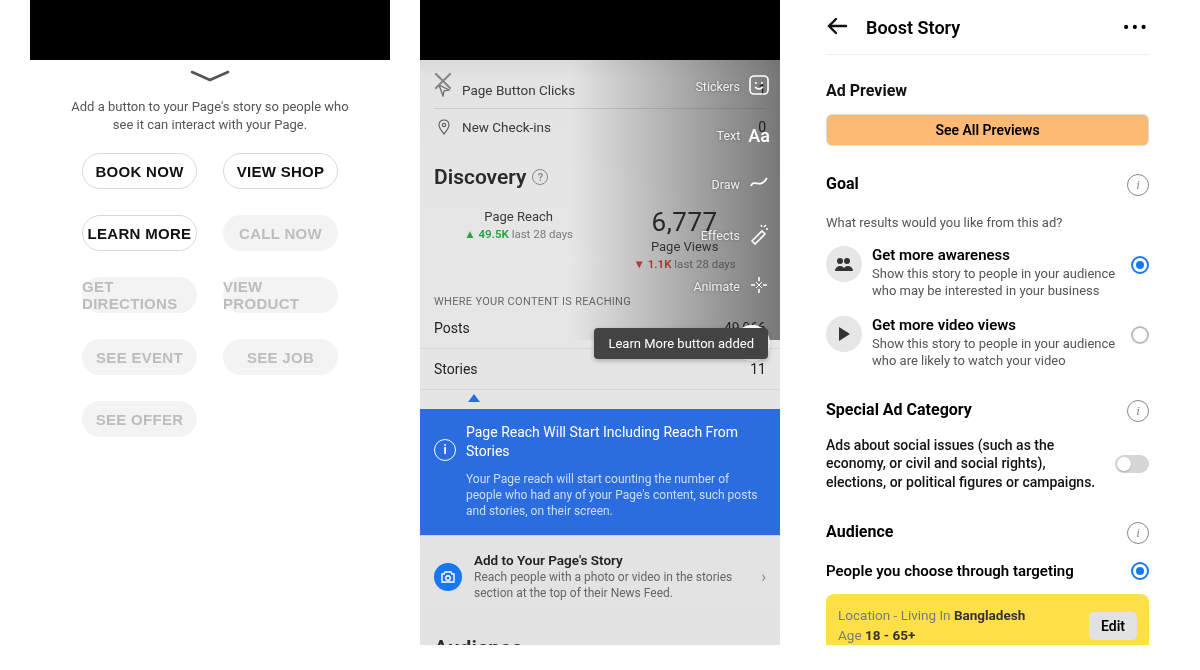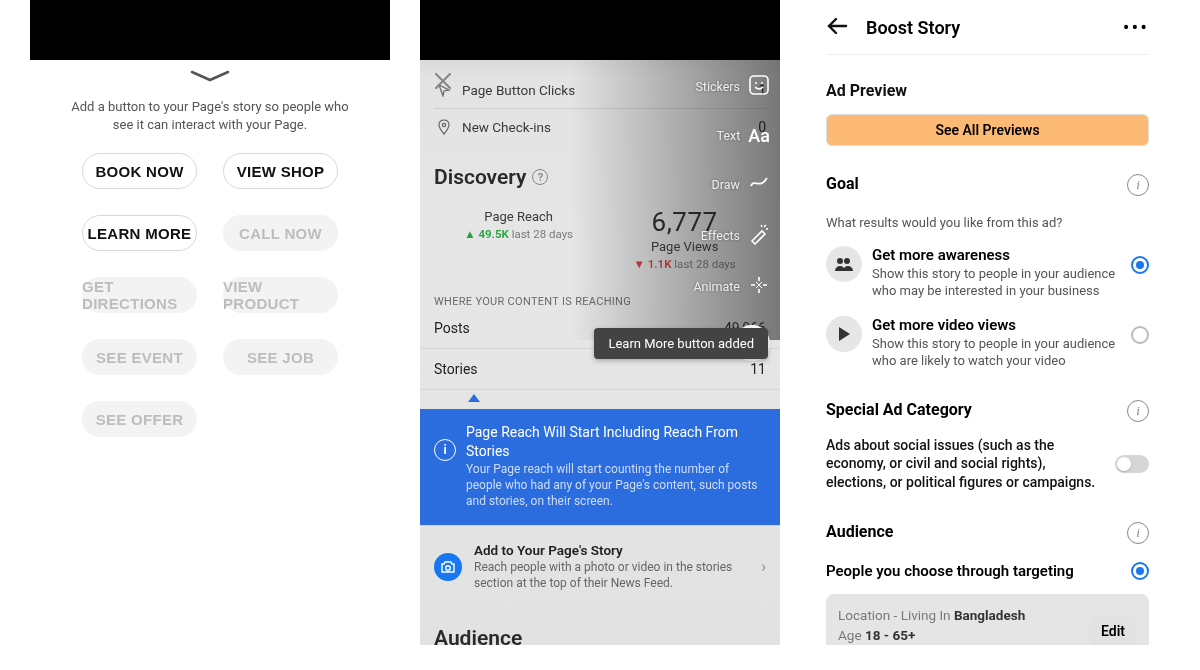--- a/index.html
+++ b/index.html
@@ -144,21 +144,21 @@
     padding: 14px 14px 16px 14px;
     display:flex;
   }
   .p2-banner .info {
     width:22px; height:22px; border:1.8px solid #fff;
     border-radius:50%; display:flex; align-items:center;
     justify-content:center; font-weight:700; font-size:12px;
     margin-right:10px; margin-top:16px; flex-shrink:0;
   }
   .p2-banner .ttl { font-size:14px; font-weight:400; line-height:1.35 }
-  .p2-banner .sub { font-size:12px; color:#cdddf5; line-height:1.35 }
+  .p2-banner .sub { font-size:12px; color:#cdddf5; margin-top:10px; line-height:1.35 }
   .p2-addstory {
     display:flex;
     align-items:center;
     padding: 16px 14px;
     border-top:1px solid #d3d3d3;
   }
   .p2-cam {
     width:28px; height:28px; border-radius:50%;
     background:#1877f2; display:flex;
     align-items:center; justify-content:center;
@@ -280,25 +280,25 @@
     box-shadow:0 1px 2px rgba(0,0,0,.2);
   }
   .p3-target {
     display:flex;
     align-items:center;
     margin-top:18px;
   }
   .p3-target .tlabel { font-size:15px; font-weight:600; }
   .p3-locbox {
     margin-top:14px;
-    background:#e5e5e5;
+    background:#fde047;
     border-radius:8px;
     padding:12px 12px;
     display:flex;
-    align-items:flex-end;
+    align-items:center;
     gap:36px;
   }
   .p3-locbox .ltext { font-size:13.5px; color:#333; line-height:1.45; }
   .p3-locbox .ltext .muted { color:#7a7a7a; }
   .p3-editbtn {
     margin-left:auto;
     background:#e2e2e2;
     border-radius:5px;
     padding:6px 12px;
     font-size:14px; font-weight:600;

